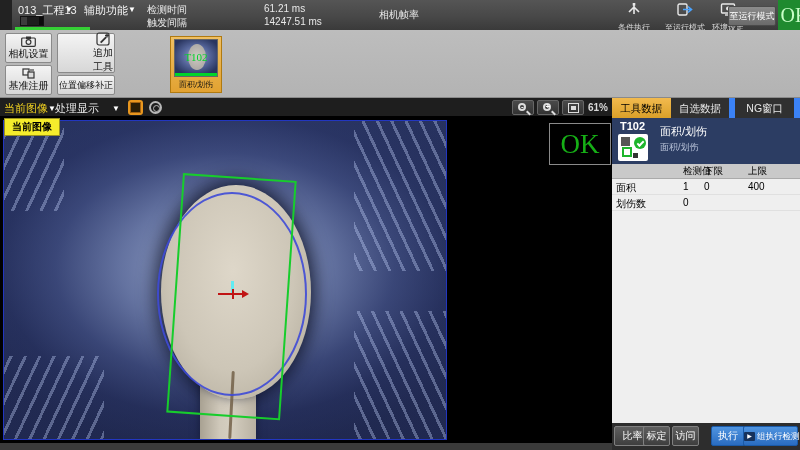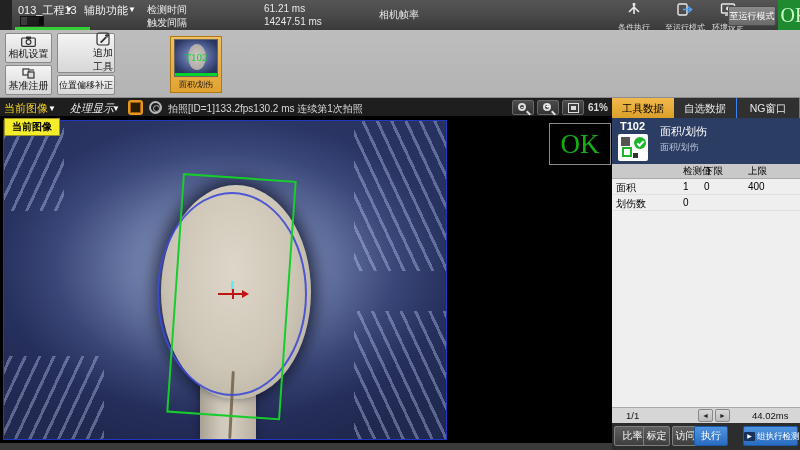--- a/index.html
+++ b/index.html
@@ -97,21 +97,21 @@
     color:#000; font-size:10px; font-weight:bold; padding:1px 7px; white-space:nowrap; }
   .ok-view { position:absolute; left:549px; top:6px; width:62px; height:42px; background:#000;
     border:1px solid #8a8a8a; color:#16af16; font-family:"Liberation Serif","DejaVu Serif",serif;
     font-size:27px; text-align:center; line-height:40px; }
   .bottom-strip { position:absolute; left:0; top:326px; width:612px; height:7px; background:#3a3a3a; }
 
   
   .rpanel { position:absolute; left:612px; top:98px; width:188px; height:352px; background:#efefef; }
   .rtabs { position:absolute; left:0; top:0; width:188px; height:20px; display:flex; background:#303030; }
   .rtab { flex:1; font-size:10.5px; color:#e8e8e8; text-align:center; line-height:20px;
-    border-right:1px solid #3b82f6; cursor:pointer; white-space:nowrap; }
+    border-right:6px solid #3b82f6; cursor:pointer; white-space:nowrap; }
   .rtab.active { background:linear-gradient(#f2ba4e,#daa029); color:#000; border-right:none; }
   .rhead { position:absolute; left:0; top:20px; width:188px; height:46px; background:#2c3d63; }
   .rhead .tid { position:absolute; left:8px; top:2px; color:#fff; font-size:11px; font-weight:bold; }
   .toolicon { position:absolute; left:6px; top:16px; width:30px; height:27px; background:#fff; border-radius:2px; }
   .ti-sq1 { position:absolute; left:3px; top:3px; width:9px; height:9px; background:#555; }
   .ti-sq2 { position:absolute; left:4px; top:13px; width:10px; height:10px; border:2px solid #1db52c; }
   .ti-sq3 { position:absolute; left:15px; top:19px; width:5px; height:5px; background:#333; }
   .ti-circ { position:absolute; left:16px; top:3px; width:12px; height:12px; border-radius:50%;
     background:#1db52c; }
   .ti-circ::after { content:""; position:absolute; left:3px; top:4px; width:5px; height:2px;
@@ -237,25 +237,24 @@
         <div class="thumb-id">T102</div>
         <div class="thumb-green"></div>
       </div>
       <div class="thumb-cap">面积/划伤</div>
     </div>
   </div>
 
   <div class="viewerbar">
     <span class="vb-yellow" style="left:4px;">当前图像</span>
     <span class="caret" style="left:48px;top:6px;">▼</span>
-    <span class="vb-white" style="left:70px;font-style:italic;">处理显示</span>
+    <span class="vb-white" style="left:55px;">处理显示</span>
     <span class="caret" style="left:112px;top:6px;">▼</span>
     <span class="sel-icon" style="left:128px;"></span>
     <span class="lens-icon" style="left:149px;"></span>
-    <span class="vb-info" style="left:168px;">拍照[ID=1]133.2fps130.2 ms  连续第1次拍照</span>
     <span class="zoom-btn" style="left:512px;">
       <span class="mag"></span>
         <span class="mag-sign" style="left:8px;top:1px;">-</span>
     </span>
     <span class="zoom-btn" style="left:537px;">
       <span class="mag"></span>
         <span class="mag-sign" style="left:7.5px;top:1px;">+</span>
     </span>
     <span class="zoom-btn" style="left:562px;">
       <span class="fit-ic"></span>
@@ -317,29 +316,23 @@
         <span class="c-val">1</span>
         <span class="c-low">0</span>
         <span class="c-up">400</span>
       </div>
       <div class="trow">
         <span class="c-name">划伤数</span>
         <span class="c-val">0</span>
       </div>
     </div>
 
-    <div class="pager">
-      <span style="position:absolute;left:14px;top:2px;">1/1</span>
-      <span class="pg-btn" style="left:86px;">◄</span>
-      <span class="pg-btn" style="left:103px;">►</span>
-      <span style="position:absolute;left:140px;top:2px;">44.02ms</span>
-    </div>
 
     <div class="rfoot">
       <span class="rf-btn" style="left:2px;width:37px;">比率</span>
       <span class="rf-btn" style="left:31px;width:27px;">标定</span>
       <span class="rf-btn" style="left:60px;width:27px;">访问</span>
-      <span class="rf-btn rf-blue" style="left:82px;width:34px;">执行</span>
+      <span class="rf-btn rf-blue" style="left:99px;width:34px;">执行</span>
       <span class="rf-btn rf-blue" style="left:131px;width:55px;font-size:8.5px;"><span class="play-chip">▶</span><span>组执行检测</span></span>
     </div>
   </div>
 
 </div>
 
 </body></html>

